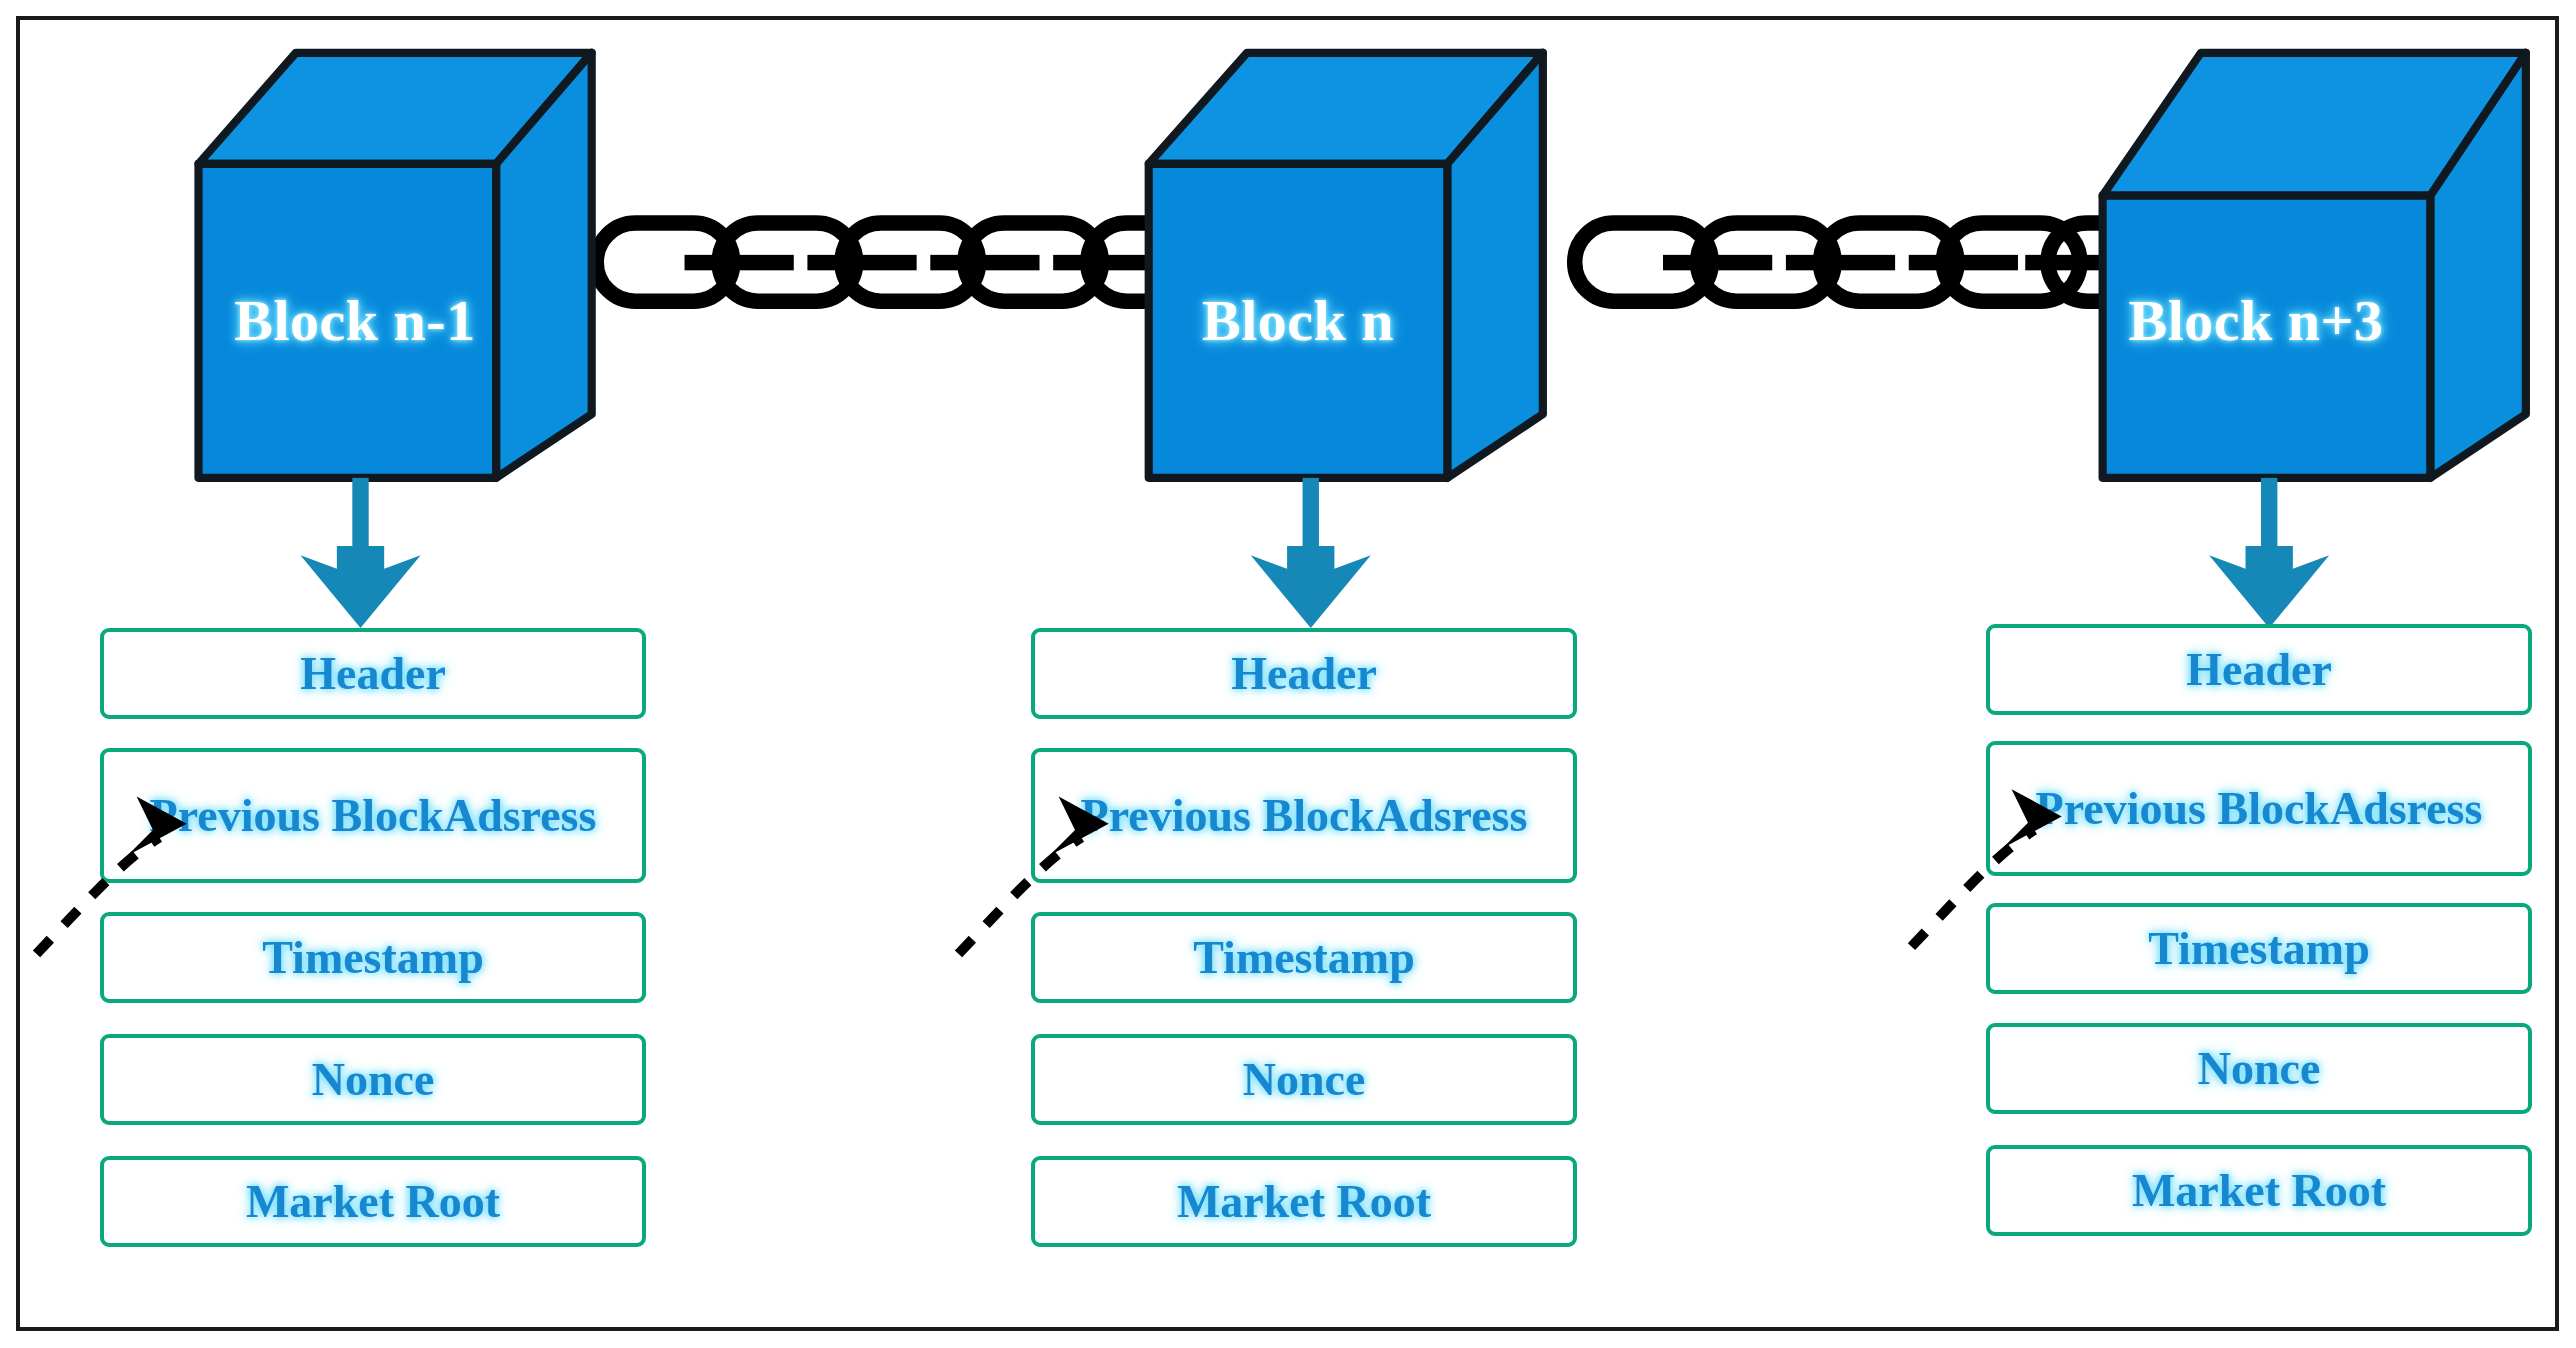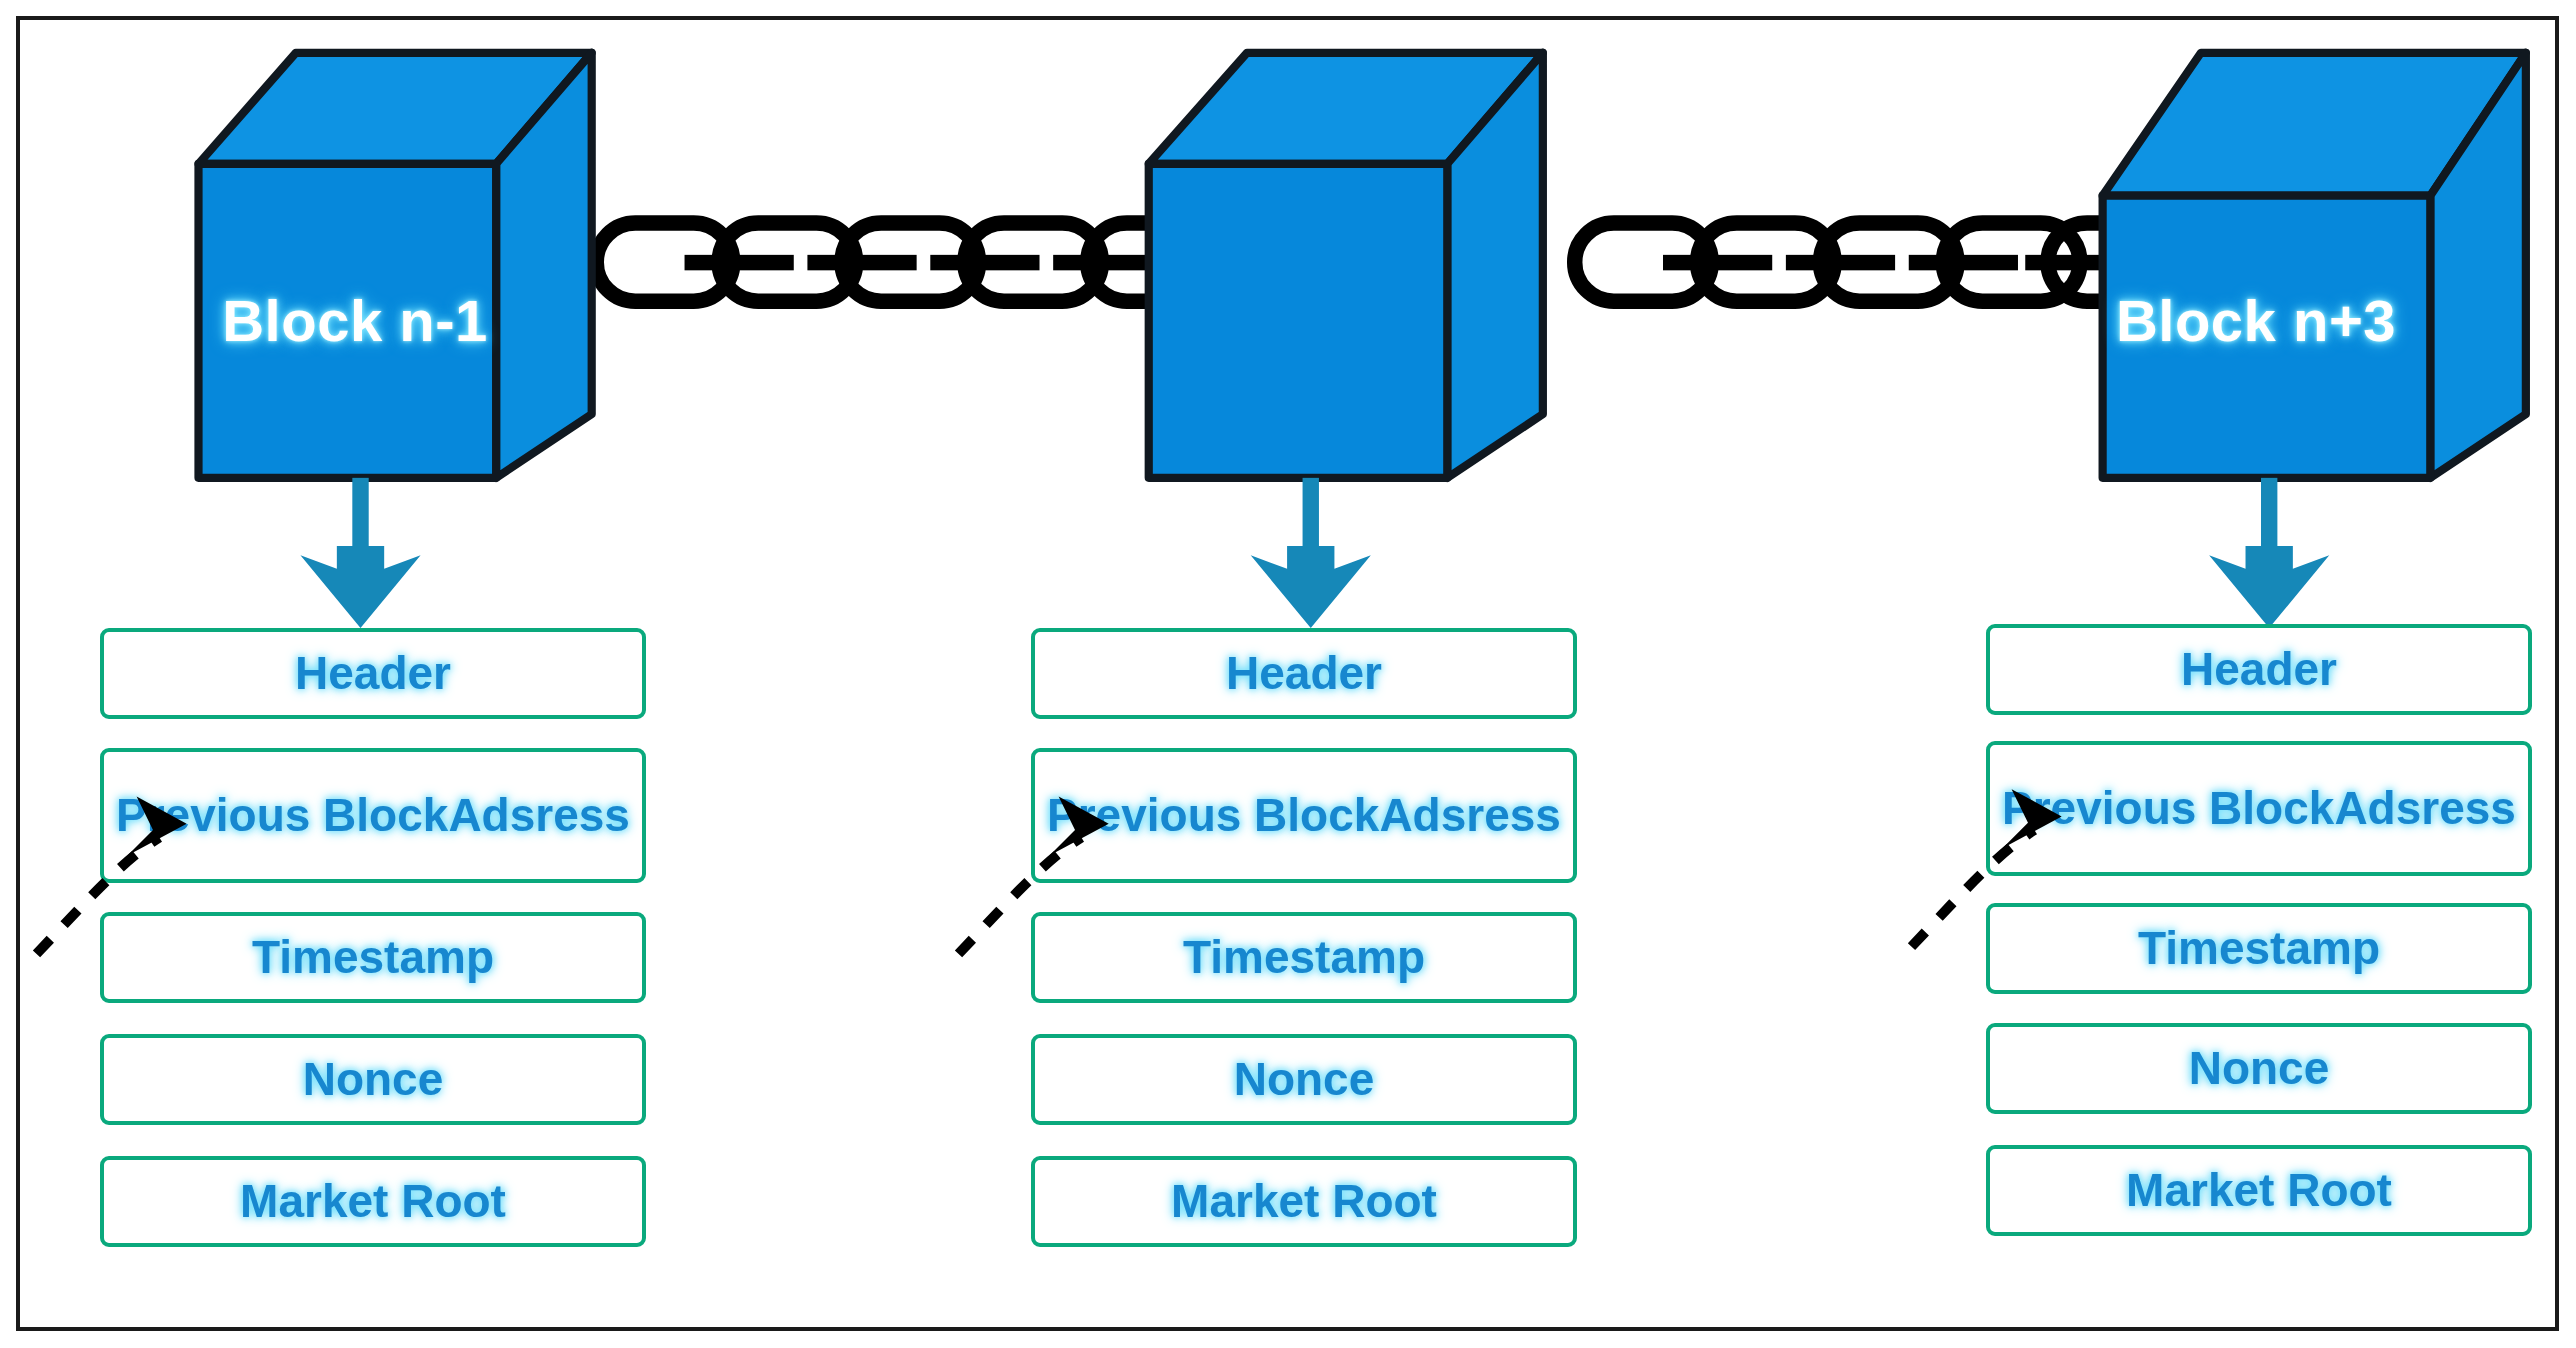--- a/index.html
+++ b/index.html
@@ -1,21 +1,21 @@
 <!DOCTYPE html>
 <html style="font-size:14.6px"><head>
 <meta charset="utf-8">
 <title>Blockchain Structure Diagram</title>
 <style>
   html,body{margin:0;padding:0;background:#ffffff;}
   body{
     width:2576px;height:1348px;position:relative;overflow:hidden;
     font-family:"Liberation Sans","DejaVu Sans",sans-serif;
   }
-  #canvas{position:absolute;inset:0;}
+  #canvas{position:absolute;inset:0;font-family:Liberation Serif, serif;}
   #frame{
     position:absolute;left:16.4px;top:16.4px;
     width:2543px;height:1315px;
     border:4.6px solid #1a1a1a;
     box-sizing:border-box;background:#fff;
   }
   .layer{position:absolute;inset:0;}
   svg.layer{pointer-events:none;}
 
   
@@ -102,20 +102,21 @@
     </g>
 
     <g>
       <polygon points="2310,215 2418,58 2775,58 2670,215" fill="#0e93e3" stroke="#101820" stroke-width="9" stroke-linejoin="round"></polygon>
       <polygon points="2670,215 2775,58 2775,455 2670,525" fill="#0a8ede" stroke="#101820" stroke-width="9" stroke-linejoin="round"></polygon>
       <rect x="2310" y="215" width="360" height="310" fill="#0688db" stroke="#101820" stroke-width="9" stroke-linejoin="round"></rect>
     </g>
   </svg>
 
   <div class="cube-label" style="left:355px;top:320px;">Block n-1</div>
+  <div class="cube-label" style="left:1298px;top:320px;">Block n</div>
   <div class="cube-label" style="left:2256px;top:320px;">Block n+3</div>
 
   <svg class="layer" width="2576" height="1348" viewBox="0 0 2830 1481">
     <g>
       <rect x="387" y="525" width="18" height="140" fill="#1688b8"></rect>
       <path d="M 396 690 L 330 610 L 370 625 L 370 600 L 422 600 L 422 625 L 462 610 Z" fill="#1688b8"></path>
     </g>
     <g>
       <rect x="1431" y="525" width="18" height="140" fill="#1688b8"></rect>
       <path d="M 1440 690 L 1374 610 L 1414 625 L 1414 600 L 1466 600 L 1466 625 L 1506 610 Z" fill="#1688b8"></path>

